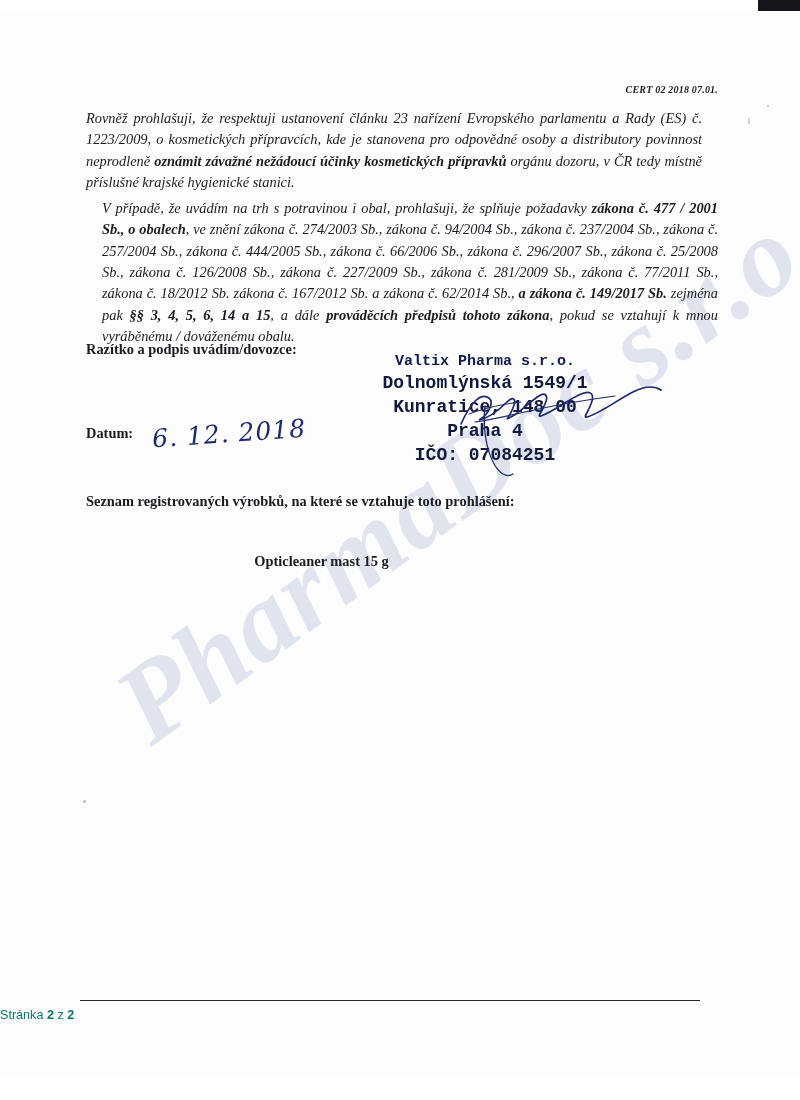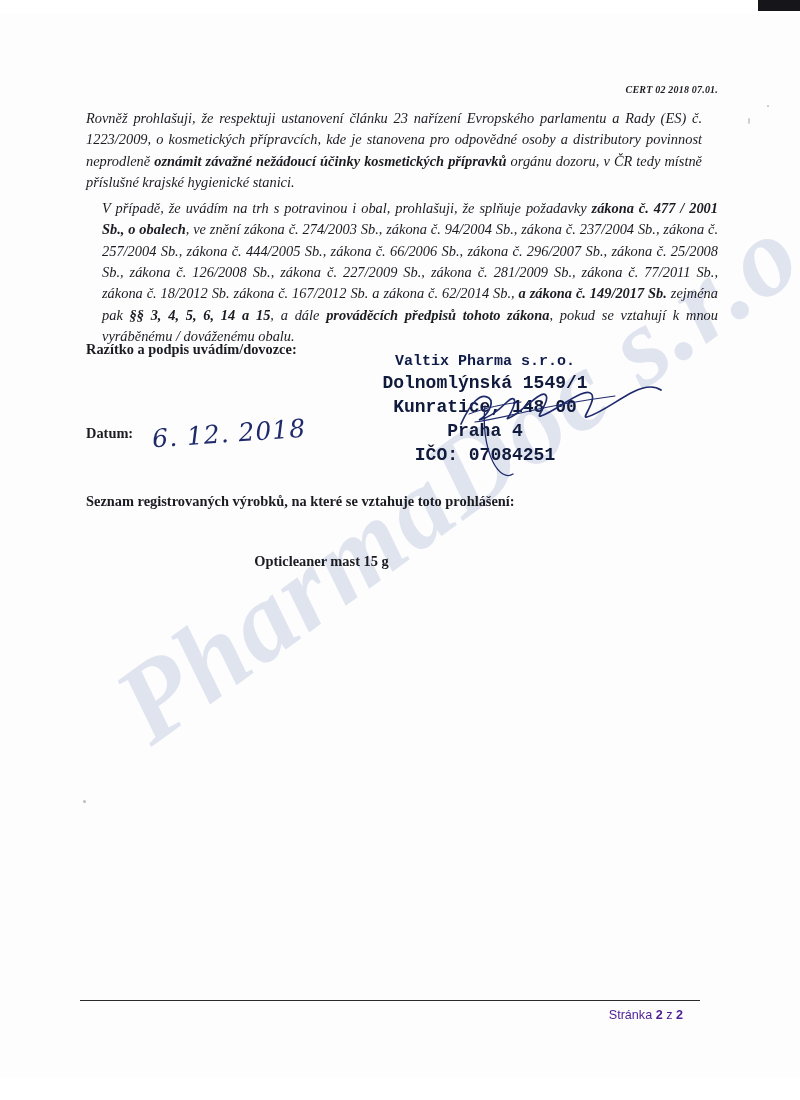--- a/index.html
+++ b/index.html
@@ -168,24 +168,24 @@
     left: 80px;
     top: 1000px;
     width: 620px;
     border-top: 1px solid #2a2a2a;
   }
   .footer-text {
     position: absolute;
     left: 0;
     top: 1008px;
     width: 683px;
-    text-align: right;
+    text-align: left;
     font-family: "Liberation Sans", sans-serif;
     font-size: 12.6px;
-    color: #4c1d95;
+    color: #0f766e;
   }
   .footer-text b { font-weight: bold; }
 
   .speck {
     position: absolute;
     background: #bdbdbd;
     border-radius: 50%;
   }
   .speck.s1 { left: 83px; top: 800px; width: 3px; height: 3px; }
   .speck.s2 { left: 767px; top: 105px; width: 2px; height: 2px; }

